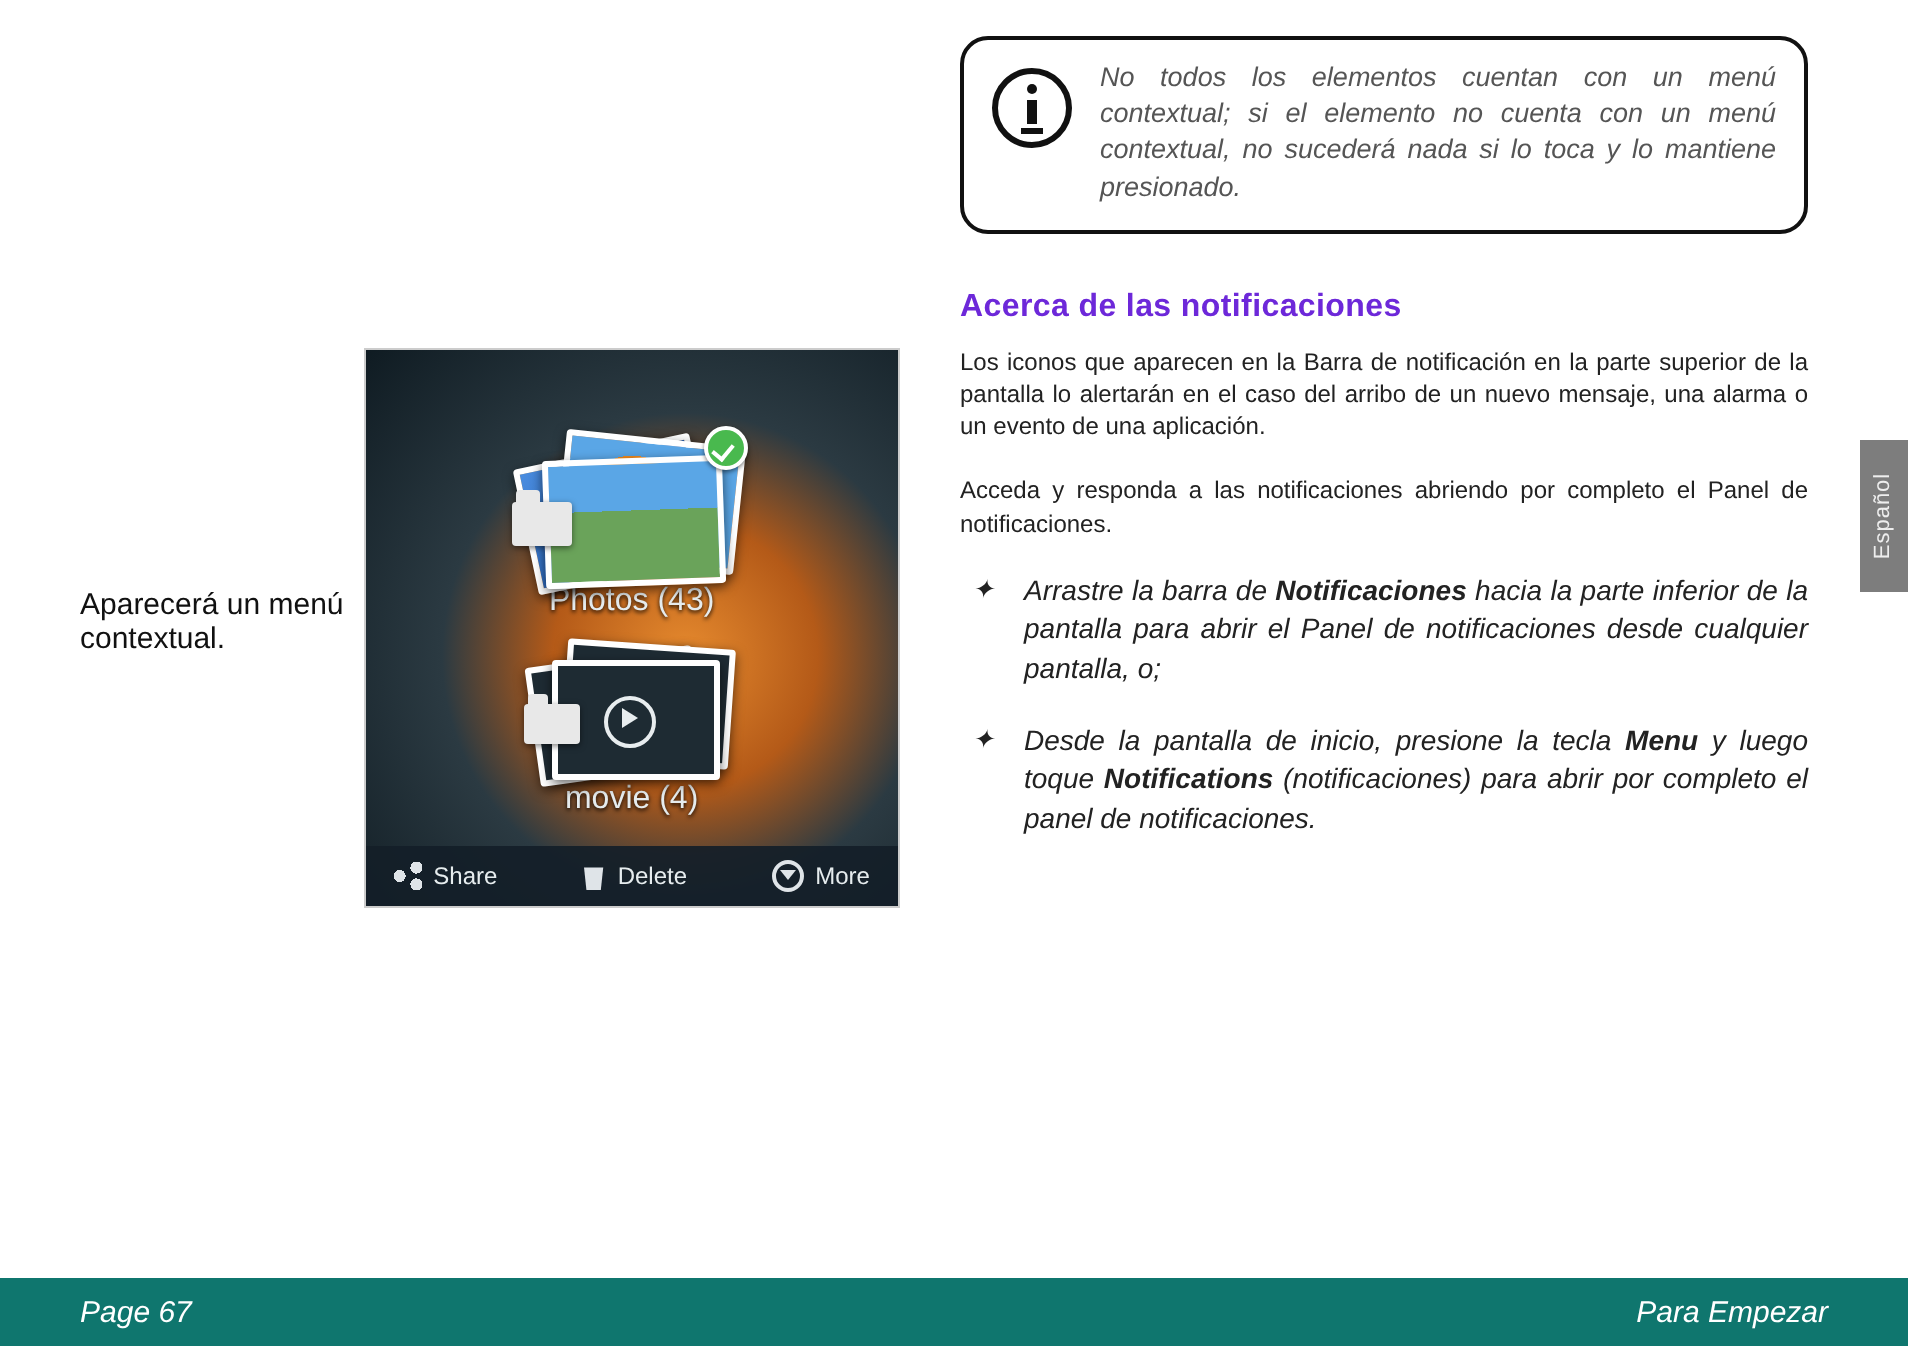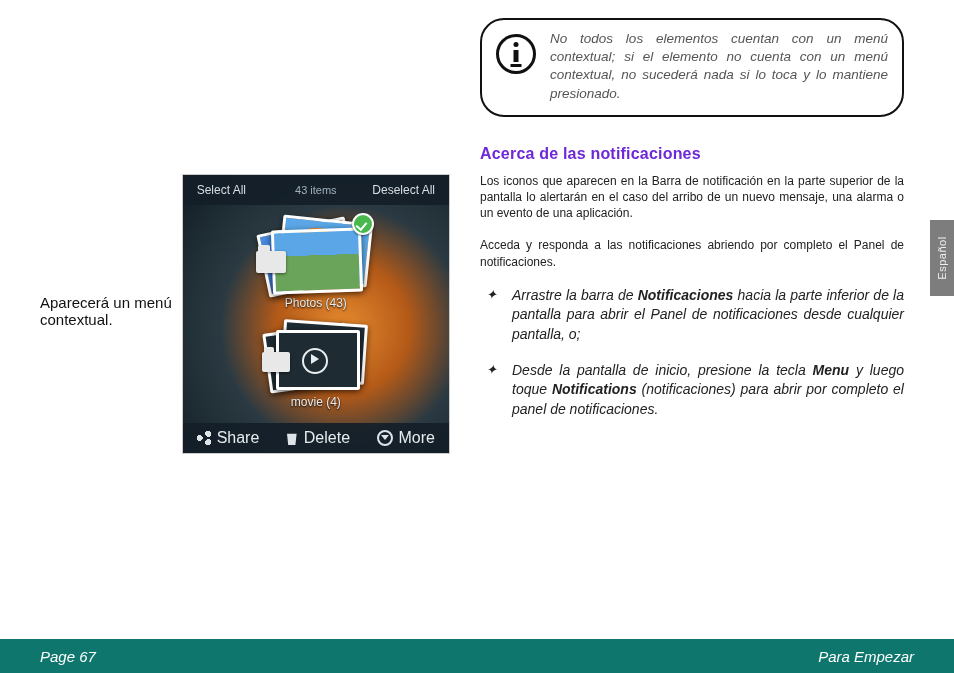--- a/index.html
+++ b/index.html
@@ -63,21 +63,21 @@
     text-align: center;
     font-size: 11px;
     color: #9fb0bd;
     pointer-events: none;
   }
   .ss-btn {
     display: flex;
     align-items: center;
     gap: 6px;
     color: #e6ecee;
-    font-size: 16px;
+    font-size: 12px;
   }
   .ico-share {
     border: none;
     width: 14px; height: 14px;
     background:
       radial-gradient(circle at 20% 50%, #dfe4e8 0 3px, transparent 3px),
       radial-gradient(circle at 80% 20%, #dfe4e8 0 3px, transparent 3px),
       radial-gradient(circle at 80% 80%, #dfe4e8 0 3px, transparent 3px);
   }
   .ico-trash {
@@ -148,21 +148,21 @@
     border-radius: 50%;
     background: #49b94e;
     border: 2px solid #fff;
     box-shadow: 0 1px 2px rgba(0,0,0,0.5);
   }
   .check::after{
     content:""; position:absolute; left:4px; top:5px; width:5px; height:8px;
     border-right:2px solid #fff; border-bottom:2px solid #fff; transform: rotate(40deg);
   }
   .ss-label {
-    color:#e6ecee; font-size:12px; margin-top:2px; margin-bottom:6px;
+    color:#e6ecee; font-size:16px; margin-top:2px; margin-bottom:6px;
     text-shadow: 0 1px 2px #000;
   }
   .stack2 { width: 100px; height: 72px; position: relative; }
   .vthumb {
     position: absolute; width: 78px; height: 54px;
     background: #1e2b33; border: 3px solid #fff; border-radius: 2px;
     box-shadow: 0 2px 6px rgba(0,0,0,0.6);
   }
   .vthumb.a { left: 0; top: 8px; transform: rotate(-8deg); }
   .vthumb.b { left: 16px; top: 2px; transform: rotate(4deg); }
@@ -182,21 +182,21 @@
   .fold2::before{ content:""; position:absolute; top:-5px; left:2px; width:10px; height:5px; background:#e8e8e8; border-radius:2px 2px 0 0; }
 
   
   .right-col {
     flex: 1 1 auto;
     padding-left: 30px;
     padding-right: 10px;
   }
   .info-box {
     border: 2px solid #111;
-    border-radius: 24px;
+    border-radius: 14px;
     padding: 10px 14px 12px 14px;
     display: flex;
     gap: 14px;
     align-items: flex-start;
     margin-bottom: 28px;
   }
   .info-icon {
     flex: 0 0 34px;
     height: 34px;
     border: 3px solid #111;
@@ -297,25 +297,20 @@
   }
 </style>
 </head>
 <body>
 
 <div class="page">
   <div class="left-col">
     <p class="caption">Aparecerá un menú contextual.</p>
 
     <div class="screenshot">
-      <div class="ss-topbar">
-        <span>Select All</span>
-        <span class="ss-top-center">43 items</span>
-        <span>Deselect All</span>
-      </div>
 
       <div class="ss-content">
         <div class="stack">
           <div class="thumb a"></div>
           <div class="thumb b"></div>
           <div class="thumb c"></div>
           <div class="fold"></div>
           <div class="check"></div>
         </div>
         <div class="ss-label">Photos  (43)</div>

